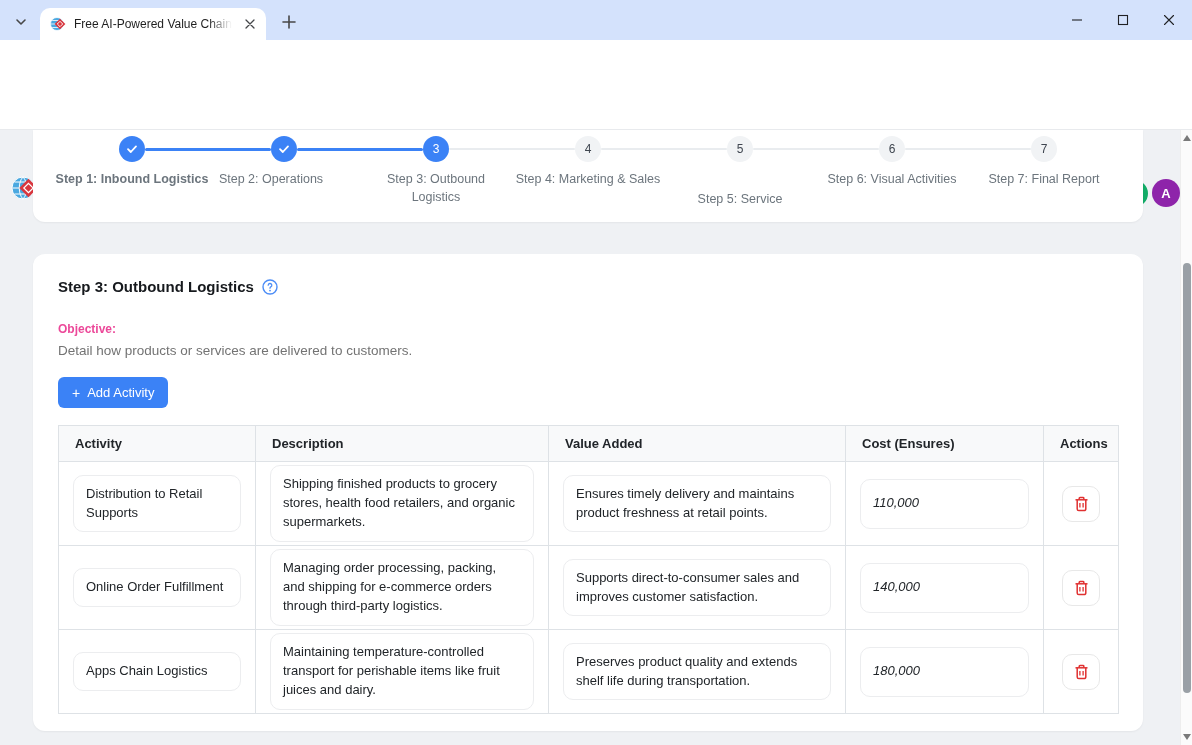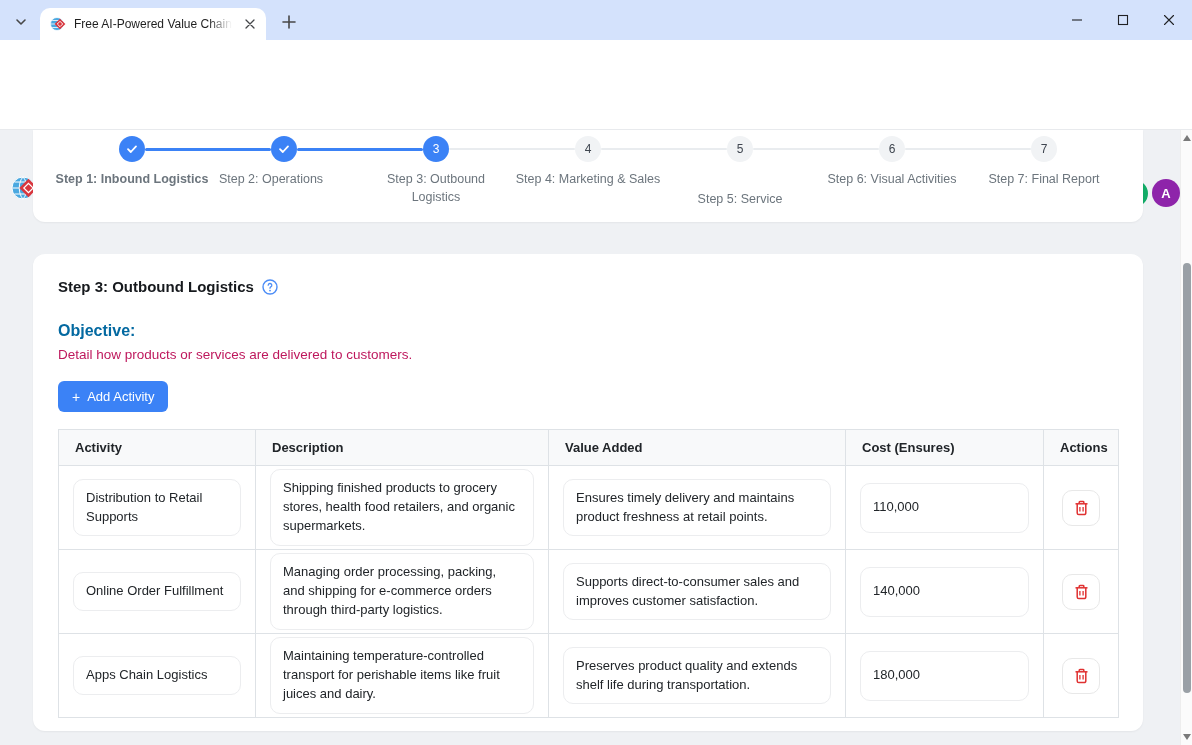--- a/index.html
+++ b/index.html
@@ -49,32 +49,32 @@
   .step-line { position:absolute; top:17.5px; height:3px; border-radius:2px; }
   .step-line.blue { background:#3b82f6; }
   .step-line.gray { background:#e9ecef; height:2px; top:18px; }
   .step-label { position:absolute; top:41px; width:156px; text-align:center; font-size:12.5px; color:#6c757d; line-height:1.4; }
 
   
   .main-card { position:absolute; left:33px; top:254px; width:1110px; height:477px; background:#fff; border-radius:12px; box-shadow:0 1px 2px rgba(0,0,0,.05); padding:24px 25px; }
   .section-title-row { display:flex; align-items:center; gap:8px; }
   .section-title { font-size:15px; font-weight:bold; color:#16191d; }
   .help-icon { width:16px; height:16px; cursor:pointer; }
-  .objective-label { margin-top:27px; font-size:16px; font-weight:bold; color:#0369a1; }
-  .objective-text { margin-top:7px; font-size:13.5px; color:#be185d; }
+  .objective-label { margin-top:27px; font-size:12px; font-weight:bold; color:#ec4899; }
+  .objective-text { margin-top:7px; font-size:13.5px; color:#737373; }
   .add-activity { margin-top:19px; height:31px; padding:0 14px; background:#3b82f6; border:none; border-radius:6px; color:#fff; font-size:13px; font-family:inherit; display:flex; align-items:center; gap:7px; cursor:pointer; }
   .add-activity .plus { font-size:14px; }
 
   table.acts { margin-top:17px; width:1060px; border-collapse:collapse; table-layout:fixed; }
   .acts th, .acts td { border:1px solid #dee2e6; }
   .acts th { background:#f8f9fa; height:36px; text-align:left; padding:0 16px; font-size:13px; font-weight:bold; color:#212529; }
   .acts td { height:84px; vertical-align:middle; padding:0; }
   .col-activity { width:197px; } .col-desc { width:293px; } .col-value { width:297px; } .col-cost { width:198px; } .col-actions { width:75px; }
   .cellbox { margin:0 14px; border:1px solid #ecedef; border-radius:10px; background:#fff; padding:9px 12px; font-size:13px; color:#212529; line-height:1.45; cursor:text; }
-  .cellbox.cost { height:50px; display:flex; align-items:center; }
+  .cellbox.cost { height:50px; display:flex; align-items:center;font-style:italic; }
   .del-wrap { display:flex; align-items:center; justify-content:center; }
   .del-btn { width:38px; height:36px; border:1px solid #e8e8e8; border-radius:10px; background:#fff; display:flex; align-items:center; justify-content:center; cursor:pointer; }
 
   
   .scrollbar { position:absolute; right:0; top:130px; width:12px; height:615px; background:#fbfbfb; border-left:1px solid #ededed; }
   .sb-arrow { position:absolute; left:0; width:12px; height:12px; display:flex; align-items:center; justify-content:center; cursor:pointer; }
   .sb-thumb { position:absolute; left:2px; top:133px; width:8px; height:430px; border-radius:4px; background:#9aa0a6; cursor:pointer; }
 </style>
 </head>
 <body>

